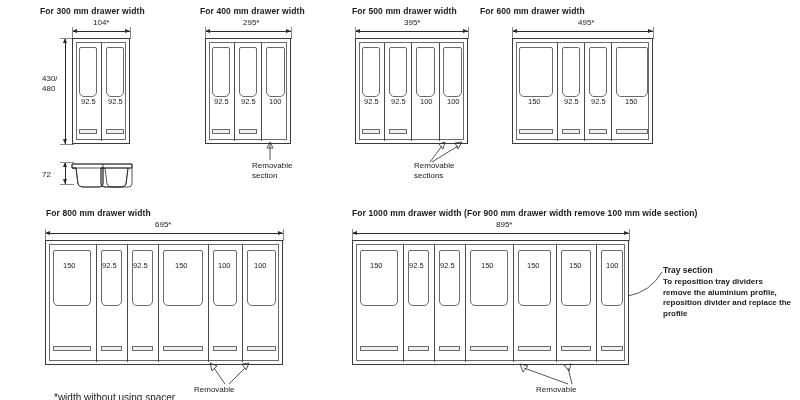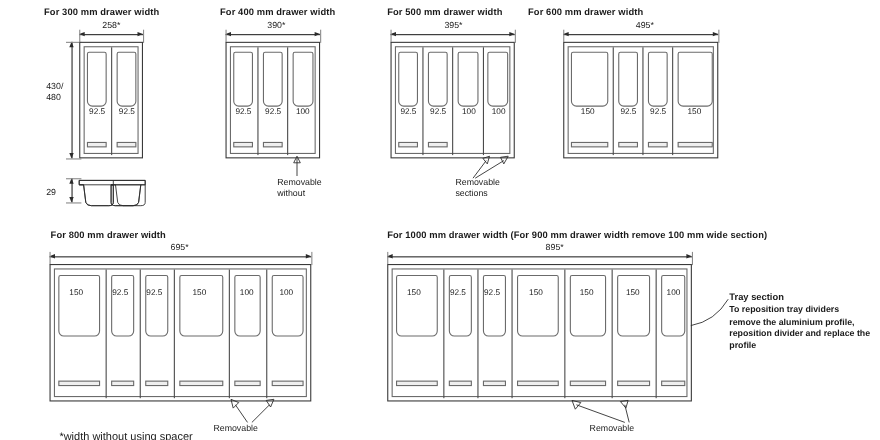--- a/index.html
+++ b/index.html
@@ -128,21 +128,21 @@
   .arrowD { border-top: 5px solid #2b2b2b; }
 
   svg.leaders { position: absolute; overflow: visible; pointer-events: none; }
   svg.leaders path, svg.leaders line { stroke: #2b2b2b; stroke-width: 0.8; fill: none; }
 </style>
 </head>
 <body>
 
 <div class="abs title" style="left:40px; top:6px;">For 300 mm drawer width</div>
 
-<div class="abs dimtext" style="left:93px; top:18px;">258*</div>
+<div class="abs dimtext" style="left:93px; top:18px;">104*</div>
 <div class="abs">
   <div class="dimline-h" style="left:72px; top:31px; width:58px;"></div>
   <div class="arrowL" style="left:72px; top:28.5px;"></div>
   <div class="arrowR" style="left:125px; top:28.5px;"></div>
   <div class="ext-v" style="left:72px; top:27px; height:12px;"></div>
   <div class="ext-v" style="left:130px; top:27px; height:12px;"></div>
 </div>
 
 <div class="abs dimtext" style="left:42px; top:74px; line-height:10px;">430/<br>480</div>
 <div class="abs">
@@ -157,41 +157,41 @@
   <div class="tray-inner"></div>
   <div class="vdiv" style="left:28px; top:4px; height:98px;"></div>
   <div class="tub" style="left:6px; top:8px; width:18px; height:50px;"></div>
   <div class="tub" style="left:33px; top:8px; width:18px; height:50px;"></div>
   <div class="hbar" style="left:6px; top:90px; width:18px;"></div>
   <div class="hbar" style="left:33px; top:90px; width:18px;"></div>
   <div class="abs cellnum" style="left:8px; top:58px;">92.5</div>
   <div class="abs cellnum" style="left:35px; top:58px;">92.5</div>
 </div>
 
-<div class="abs dimtext" style="left:42px; top:170px;">29</div>
+<div class="abs dimtext" style="left:42px; top:170px;">72</div>
 <div class="abs">
   <div class="dimline-v" style="left:65px; top:162px; height:22px;"></div>
   <div class="arrowU" style="left:62.5px; top:162px;"></div>
   <div class="arrowD" style="left:62.5px; top:179px;"></div>
   <div class="ext-h" style="left:60px; top:162px; width:14px;"></div>
   <div class="ext-h" style="left:60px; top:184px; width:14px;"></div>
 </div>
 <svg class="leaders" style="left:70px; top:158px; width:66px; height:32px;">
   <path d="M2,6 L62,6 L62,10 L58,10 L56,26 Q55,29 51,29 L35,29 Q31,29 31,26 L31,10 L33,10 L33,6" fill="#f2f2f2"></path>
   <path d="M33,10 L31,10 L31,26 Q31,29 35,29 L51,29 Q55,29 56,26 L58,10 L33,10 Z" fill="#ffffff"></path>
   <path d="M2,6 L2,10 L6,10 L8,26 Q9,29 13,29 L29,29 Q33,29 33,26 L33,10 L31,10" fill="#ffffff"></path>
   <line x1="2" y1="6" x2="62" y2="6"></line>
   <line x1="2" y1="6" x2="2" y2="10"></line>
   <line x1="62" y1="6" x2="62" y2="10"></line>
   <path d="M2,10 L6,10 L8,26 Q9,29 13,29 L29,29 Q33,29 33,26 L33,10 Z"></path>
   <path d="M31,10 L35,10 L37,26 Q38,29 42,29 L58,29 Q62,29 62,26 L62,10 Z"></path>
 </svg>
 
 <div class="abs title" style="left:200px; top:6px;">For 400 mm drawer width</div>
-<div class="abs dimtext" style="left:243px; top:18px;">390*</div>
+<div class="abs dimtext" style="left:243px; top:18px;">295*</div>
 <div class="abs">
   <div class="dimline-h" style="left:205px; top:31px; width:86px;"></div>
   <div class="arrowL" style="left:205px; top:28.5px;"></div>
   <div class="arrowR" style="left:286px; top:28.5px;"></div>
   <div class="ext-v" style="left:205px; top:27px; height:12px;"></div>
   <div class="ext-v" style="left:291px; top:27px; height:12px;"></div>
 </div>
 
 <div class="tray" style="left:205px; top:38px; width:86px; height:106px;">
   <div class="tray-inner"></div>
@@ -204,21 +204,21 @@
   <div class="hbar" style="left:33px; top:90px; width:18px;"></div>
   <div class="abs cellnum" style="left:8px; top:58px;">92.5</div>
   <div class="abs cellnum" style="left:35px; top:58px;">92.5</div>
   <div class="abs cellnum" style="left:63px; top:58px;">100</div>
 </div>
 <svg class="leaders" style="left:258px; top:140px; width:40px; height:22px;">
   <line x1="12" y1="20" x2="12" y2="4"></line>
   <path d="M9,8 L12,2 L15,8 Z" fill="#2b2b2b" stroke="none"></path>
 </svg>
 <div class="abs note" style="left:252px; top:161px;">Removable</div>
-<div class="abs note" style="left:252px; top:171px;">without</div>
+<div class="abs note" style="left:252px; top:171px;">section</div>
 
 <div class="abs title" style="left:352px; top:6px;">For 500 mm drawer width</div>
 <div class="abs dimtext" style="left:404px; top:18px;">395*</div>
 <div class="abs">
   <div class="dimline-h" style="left:355px; top:31px; width:113px;"></div>
   <div class="arrowL" style="left:355px; top:28.5px;"></div>
   <div class="arrowR" style="left:463px; top:28.5px;"></div>
   <div class="ext-v" style="left:355px; top:27px; height:12px;"></div>
   <div class="ext-v" style="left:468px; top:27px; height:12px;"></div>
 </div>

